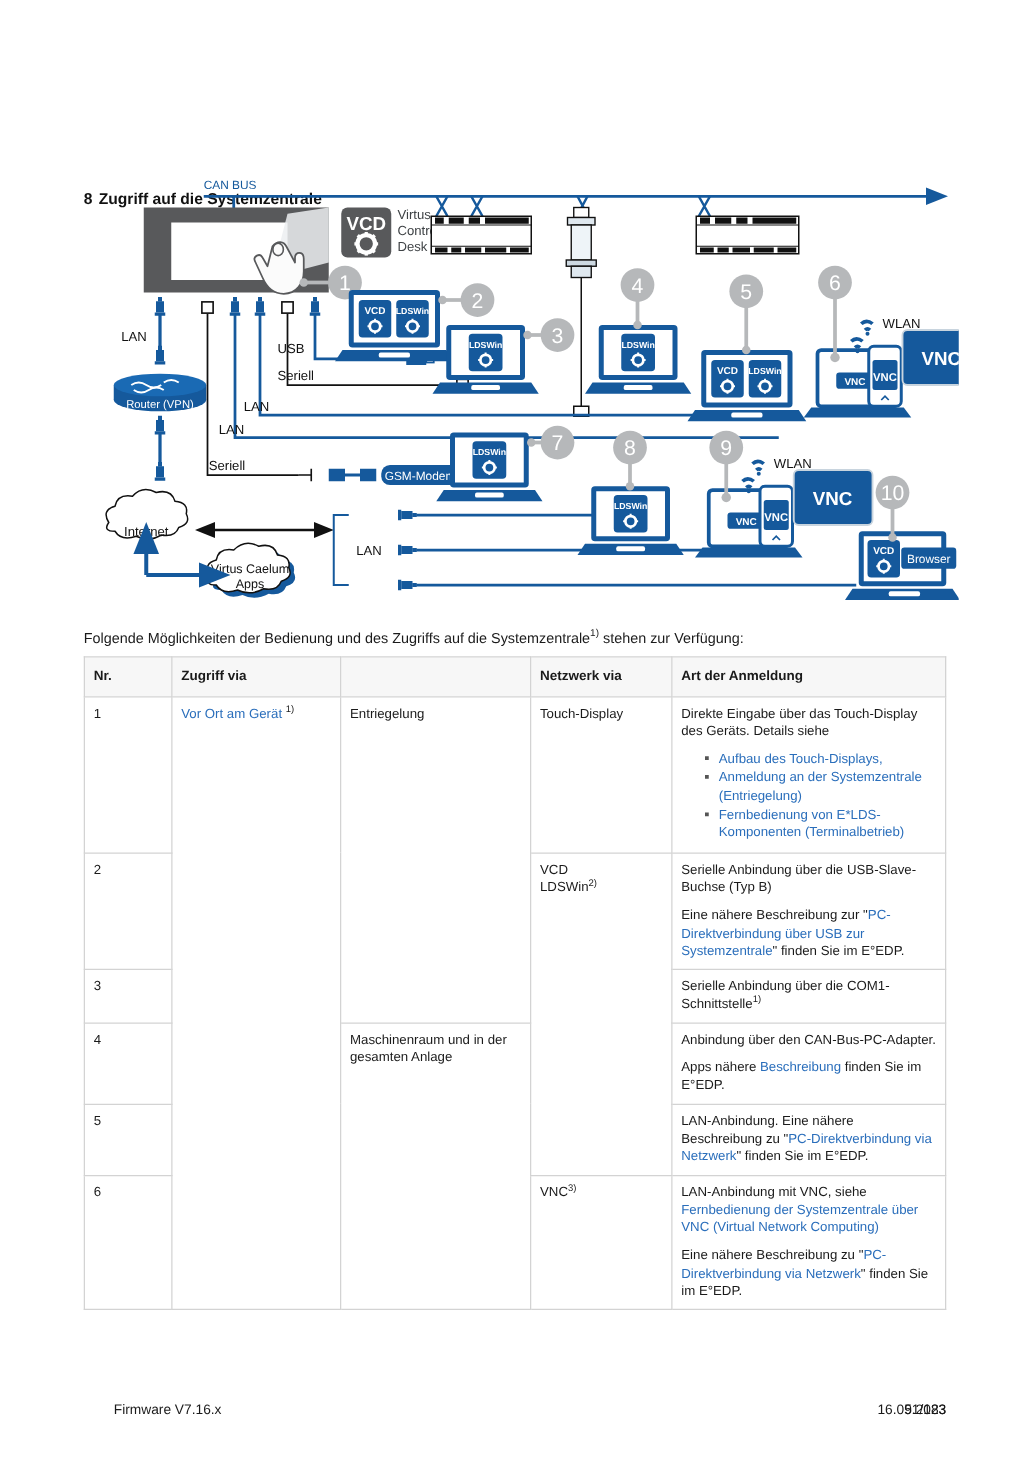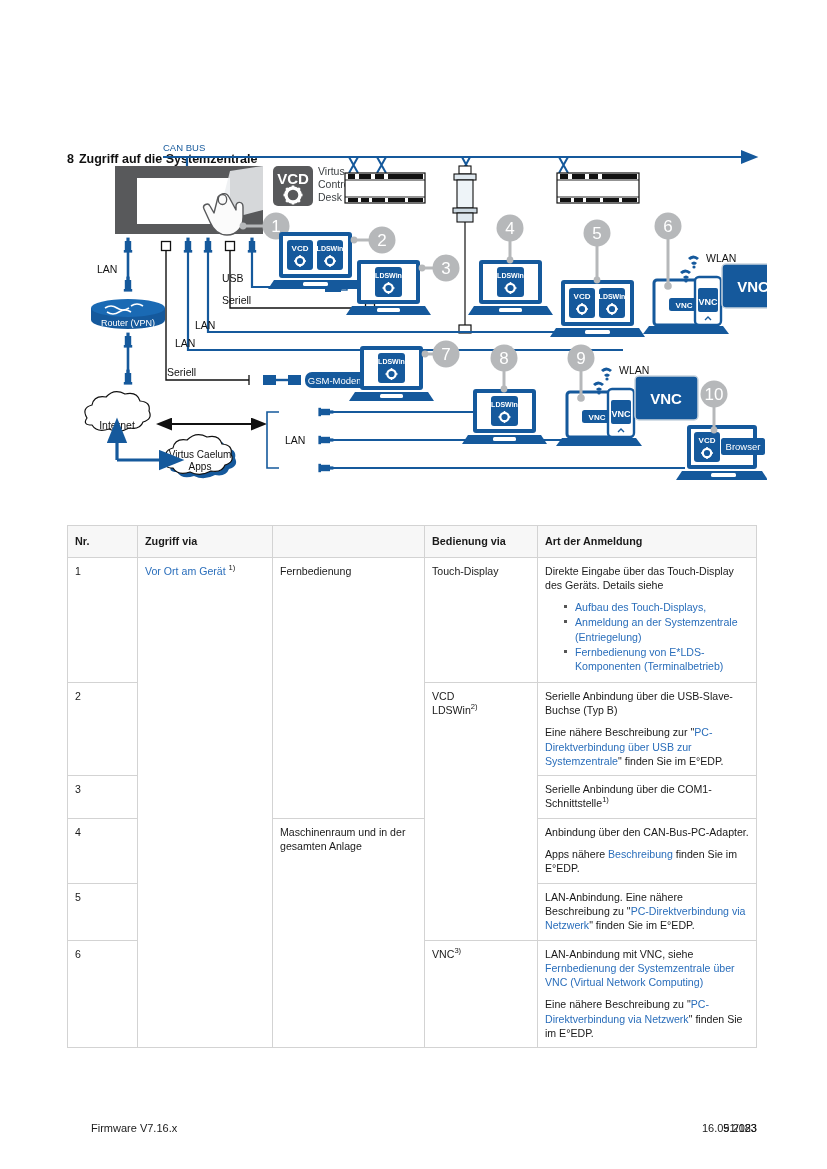--- a/index.html
+++ b/index.html
@@ -519,40 +519,43 @@
       <path d="M-5 46 H75 L81 55 H-11 Z" fill="#15599c"></path>
       <rect x="24" y="48" width="25" height="4" rx="1.5" fill="#fff"></rect>
     </g>
     <line x1="647" y1="263" x2="647" y2="290" stroke="#b6b8ba" stroke-width="3"></line>
     <circle cx="647" cy="290" r="3.4" fill="#b6b8ba"></circle>
     <circle cx="647" cy="254" r="13.5" fill="#b6b8ba"></circle>
     <text x="647" y="260" font-size="17" fill="#fff" text-anchor="middle">10</text>
   </svg>
   </div>
 
+  <div class="intro">
+    <span>Folgende Möglichkeiten der Bedienung und des Zugriffs auf die Systemzentrale</span><sup>1)</sup><span> stehen zur Verfügung:</span>
+  </div>
 
   <table class="tbl">
     <thead>
       <tr>
         <th class="c1">Nr.</th>
         <th class="c2">Zugriff via</th>
         <th class="c3"></th>
-        <th class="c4">Bedienung via</th>
+        <th class="c4">Netzwerk via</th>
         <th class="c5">Art der Anmeldung</th>
       </tr>
     </thead>
     <tbody>
 
       <tr>
         <td>1</td>
         <td rowspan="6">
           <span class="lnk">Vor Ort am Gerät</span>
           <sup>1)</sup>
         </td>
-        <td rowspan="3">Fernbedienung</td>
+        <td rowspan="3">Entriegelung</td>
         <td rowspan="1">Touch-Display</td>
         <td>
           <p>Direkte Eingabe über das Touch-Display des Geräts. Details siehe</p>
           <ul class="bl">
             <li>Aufbau des Touch-Displays,</li>
             <li>Anmeldung an der Systemzentrale (Entriegelung)</li>
             <li>Fernbedienung von E*LDS-Komponenten (Terminalbetrieb)</li>
           </ul>
         </td>
       </tr>

